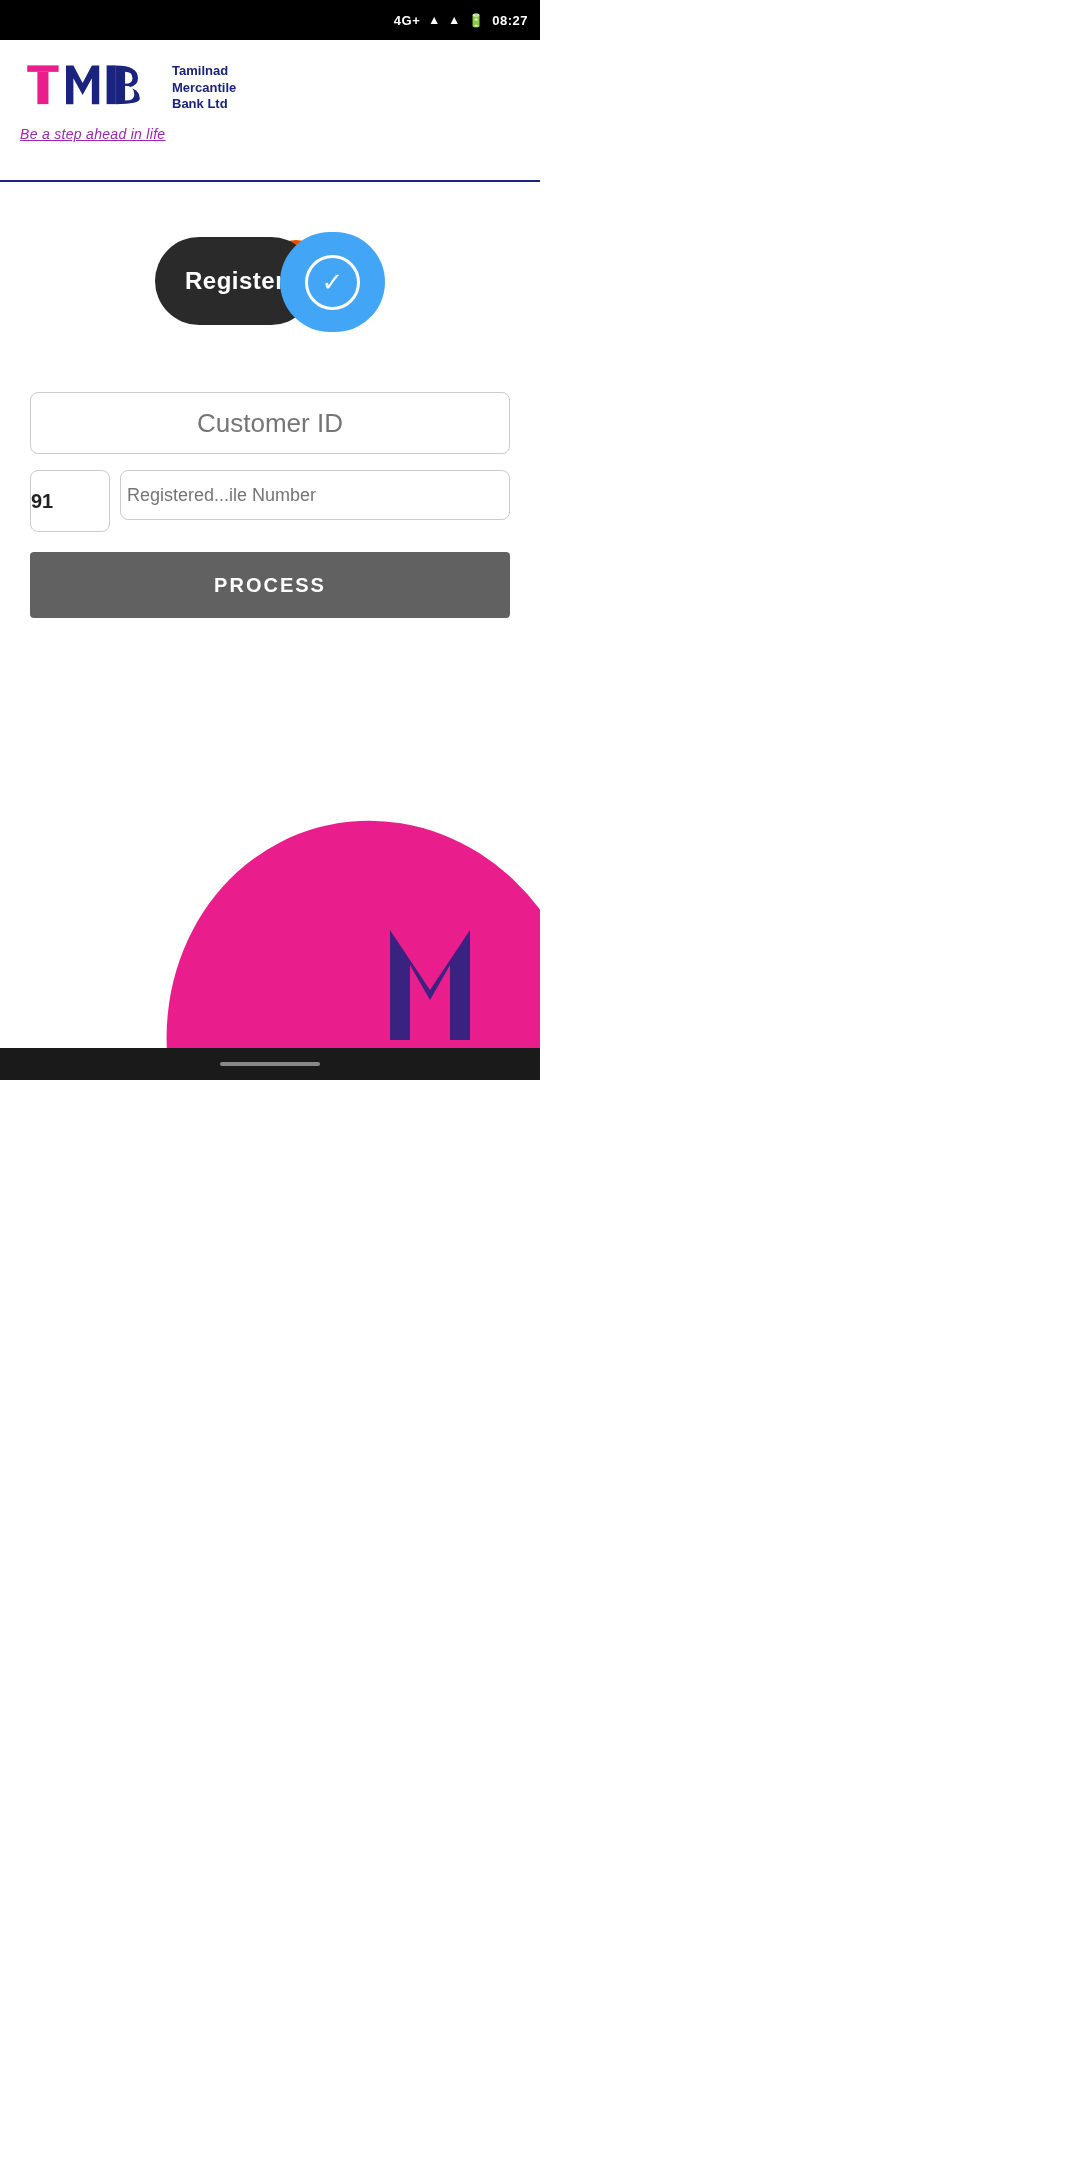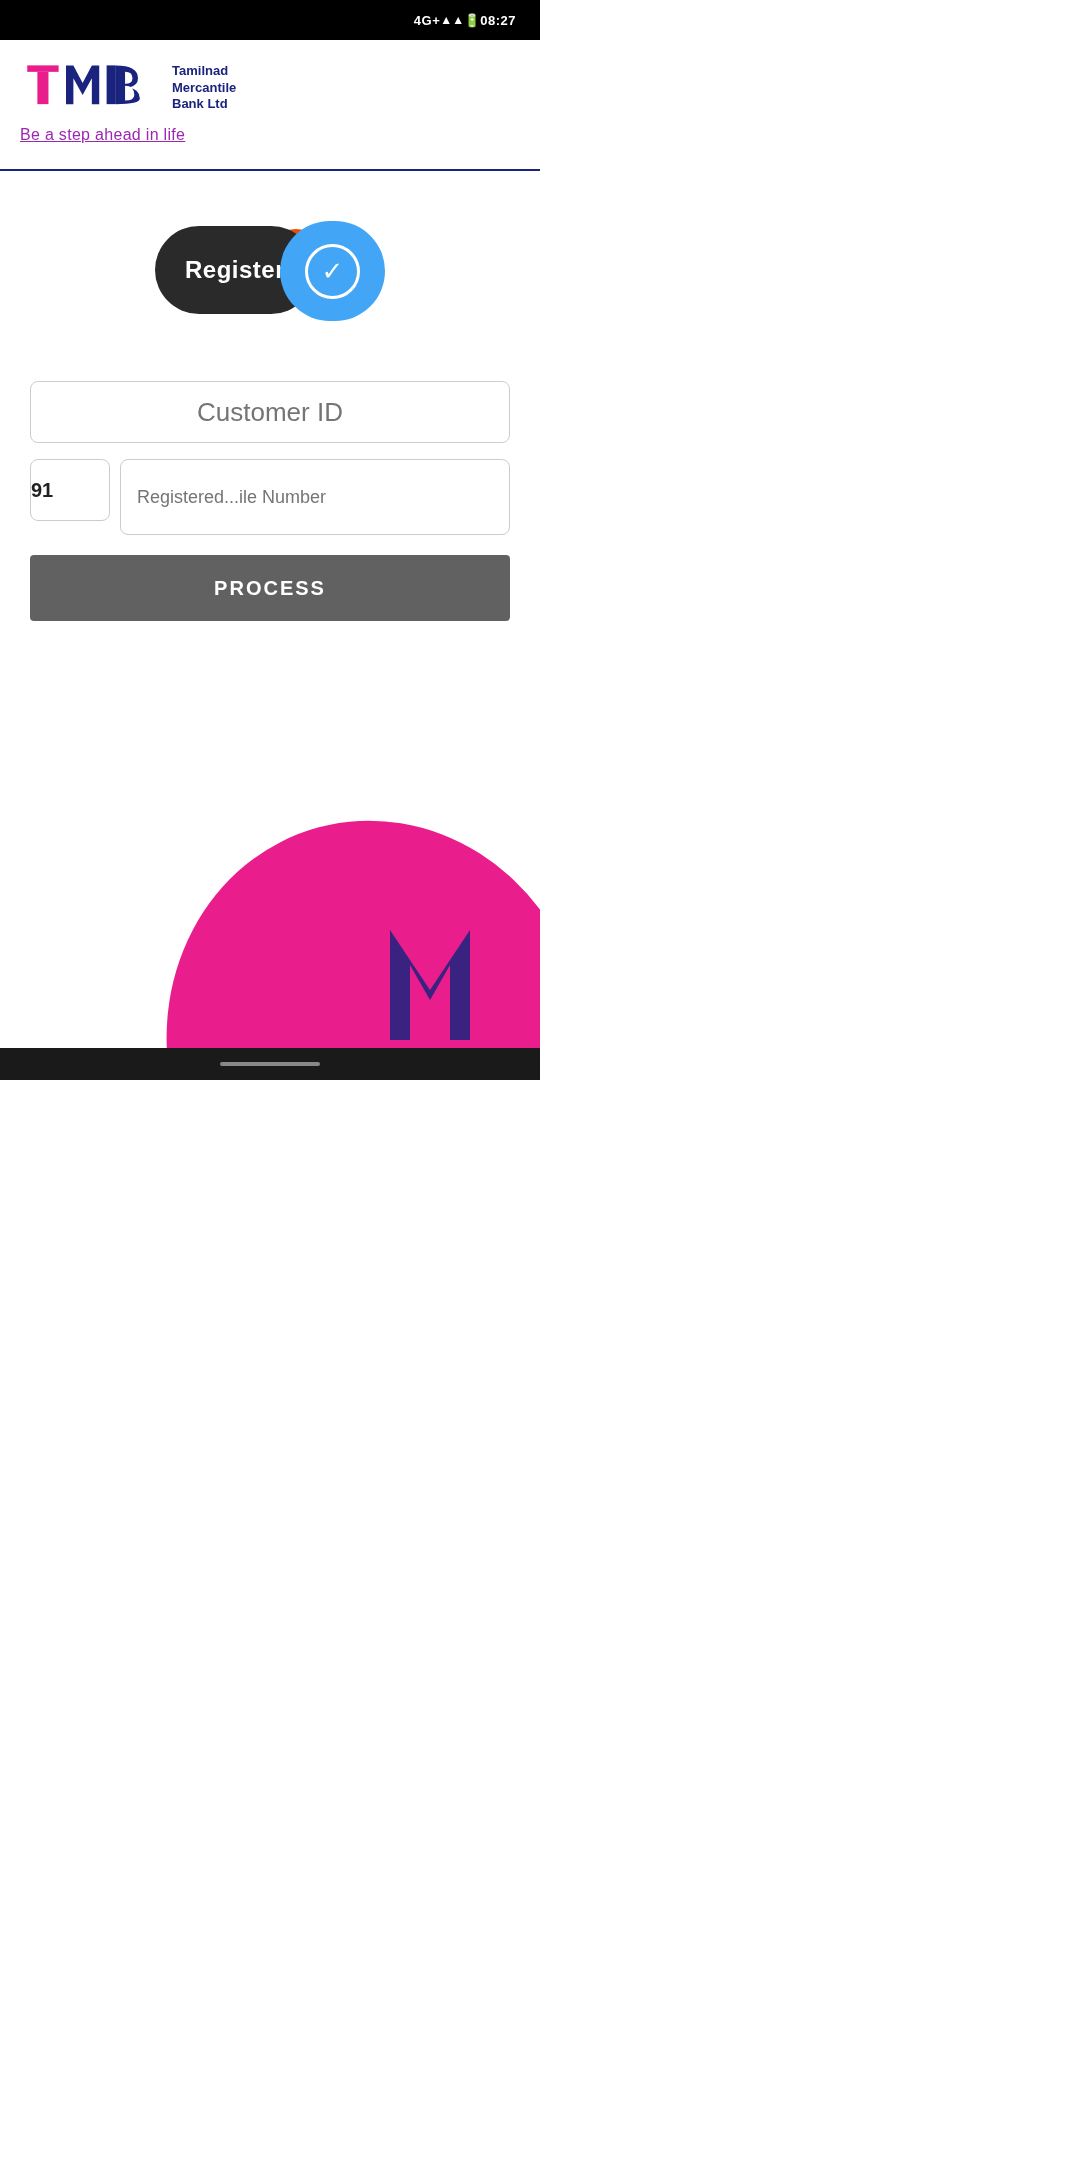--- a/index.html
+++ b/index.html
@@ -15,22 +15,22 @@
     }
 
     
     .status-bar {
       width: 100%;
       height: 40px;
       background: #000000;
       display: flex;
       align-items: center;
       justify-content: flex-end;
-      padding-right: 24px;
-      gap: 0;
+      padding-right: 12px;
+      gap: 8px;
     }
 
     .status-bar-text {
       color: #ffffff;
       font-size: 13px;
       font-weight: 600;
       letter-spacing: 0.5px;
     }
 
     .signal-icon {
@@ -69,24 +69,25 @@
 
     .bank-name {
       font-size: 13px;
       color: #1a237e;
       font-weight: 600;
       line-height: 1.3;
       text-align: left;
     }
 
     .tagline {
-      font-size: 16px;
+      font-size: 14px;
       color: #9c27b0;
+      font-style: italic;
       text-decoration: underline;
-      margin-bottom: 13px;
+      margin-bottom: 26px;
       letter-spacing: 0.3px;
     }
 
     
     .main {
       width: 100%;
       padding: 50px 30px 0 30px;
       display: flex;
       flex-direction: column;
       align-items: center;
@@ -197,24 +198,24 @@
       display: flex;
       align-items: center;
       font-size: 20px;
       font-weight: 600;
       color: #222222;
       background: #ffffff;
     }
 
     .mobile-input {
       flex: 1;
-      height: 76px;
+      height: 50px;
       border: 1.5px solid #cccccc;
       border-radius: 8px;
-      padding: 0 16px;
+      padding: 0 6px;
       font-size: 18px;
       color: #999999;
       outline: none;
       background: #ffffff;
     }
 
     .process-btn {
       width: 100%;
       height: 66px;
       background: #616161;

